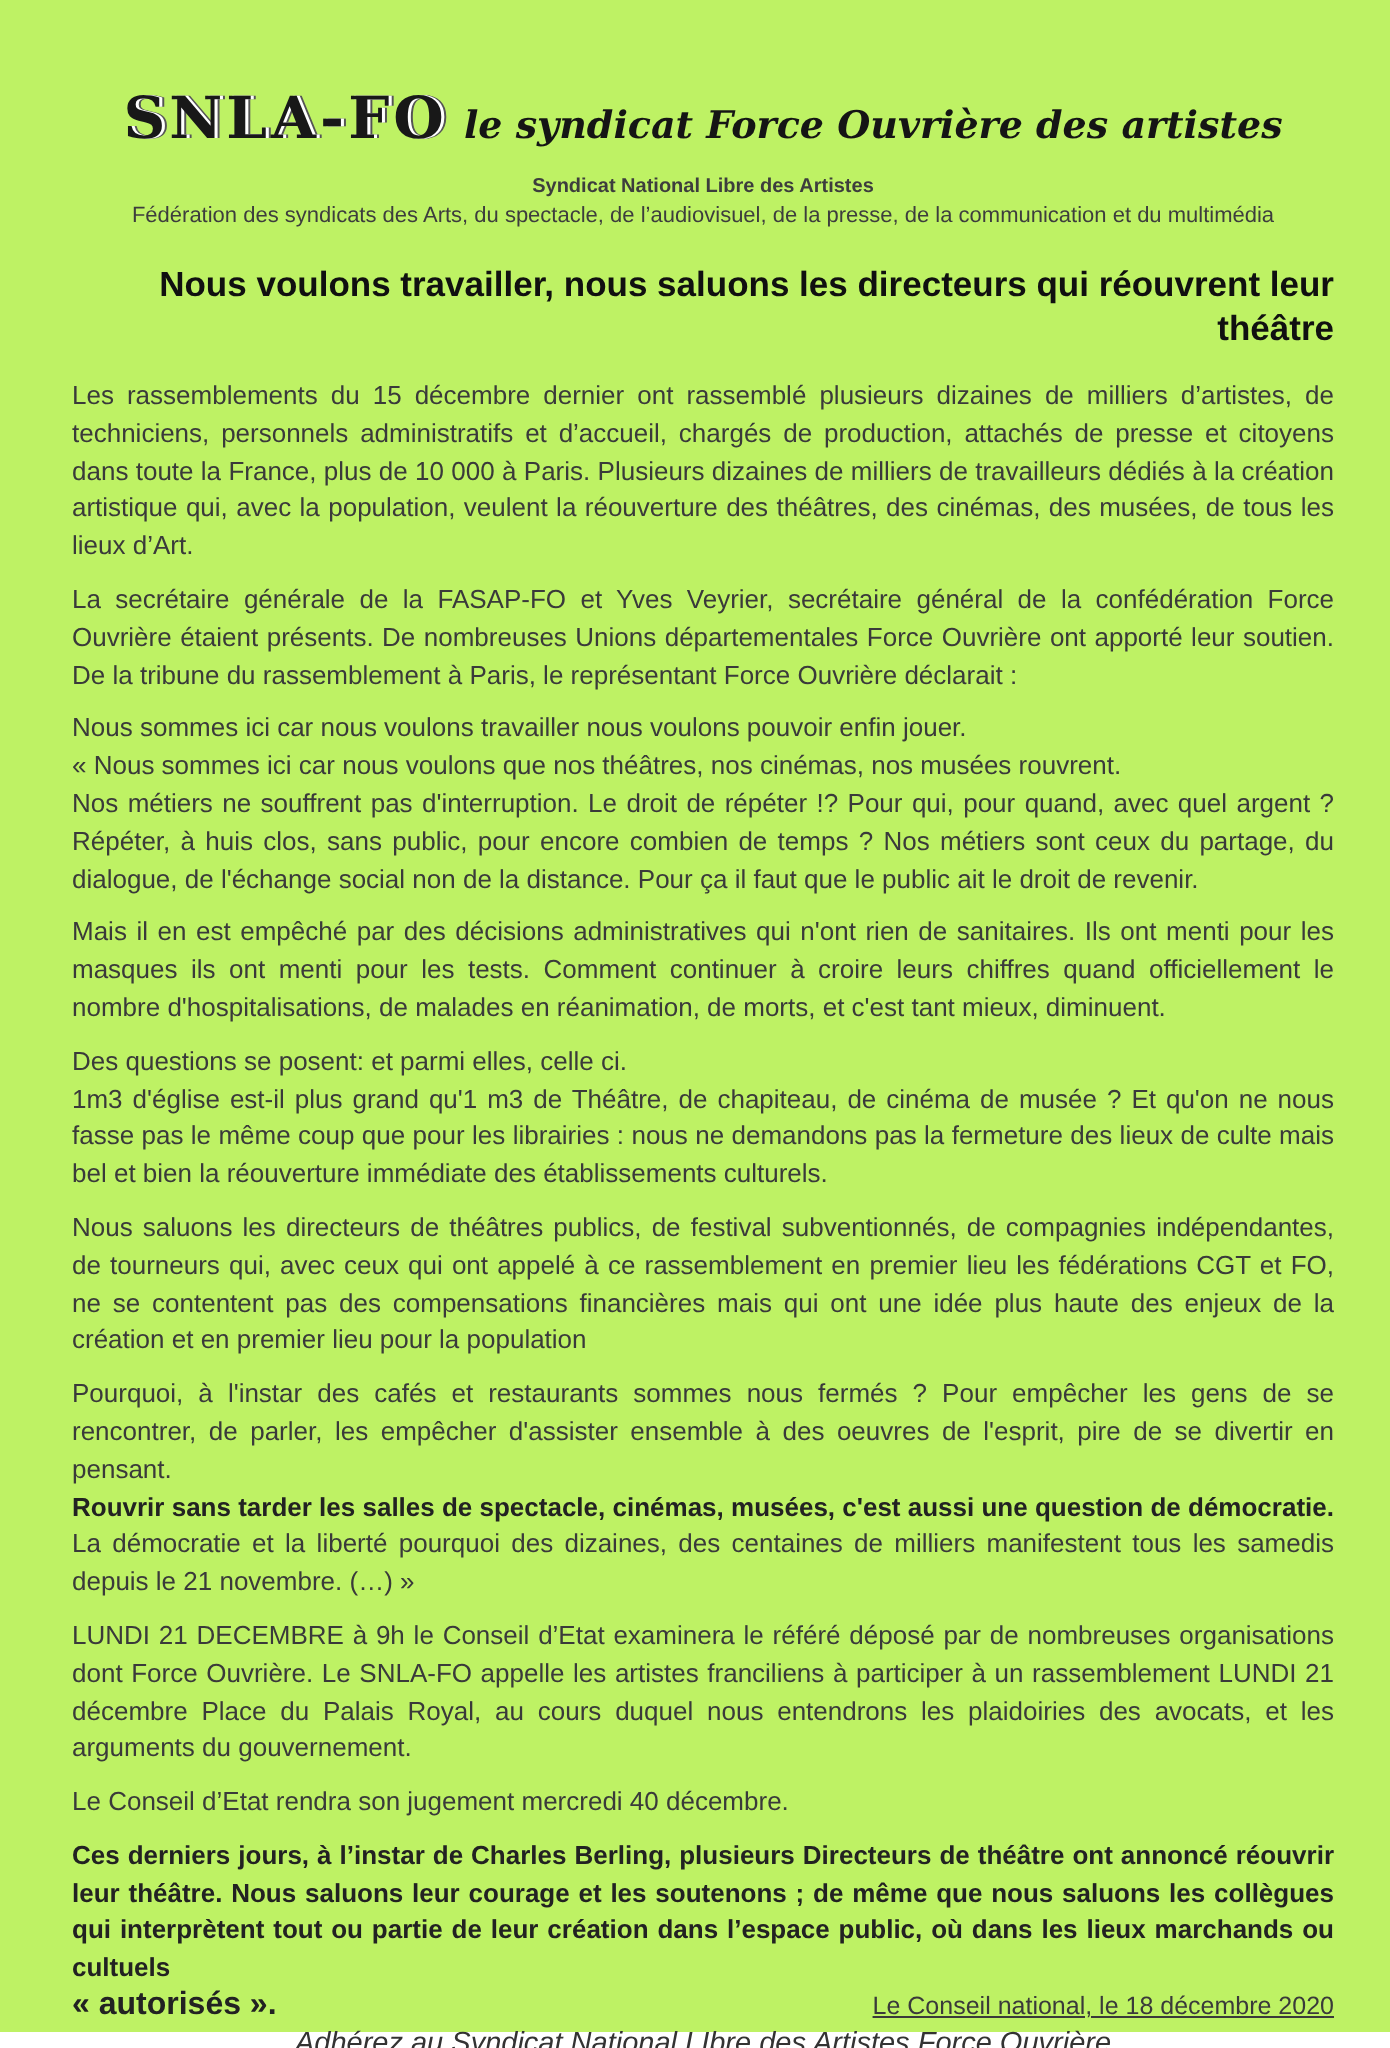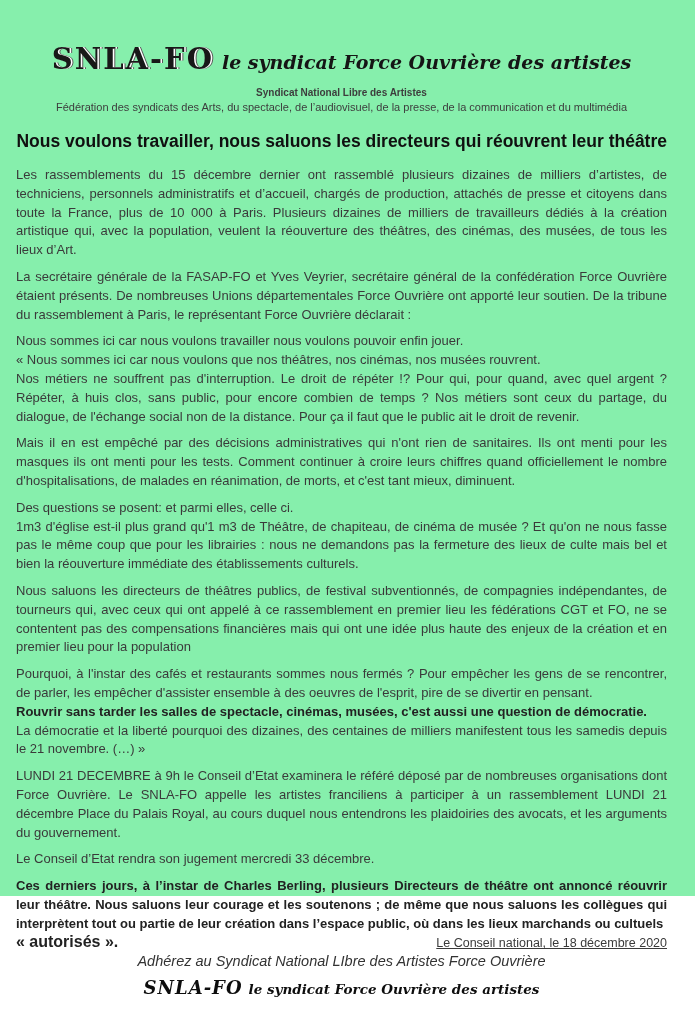--- a/index.html
+++ b/index.html
@@ -7,23 +7,23 @@
   body {
     width: 695px;
     height: 1024px;
     overflow: hidden;
     font-family: "Liberation Sans", "DejaVu Sans", sans-serif;
     color: #3a3a3a;
     position: relative;
   }
   .page {
     width: 695px;
-    height: 896px;
-    padding: 44px 28px 10px 16px;
-    background: #86efac;
+    height: 1016px;
+    padding: 44px 28px 10px 36px;
+    background: #bef264;
   }
 
   
   .header { text-align: center; }
   .logo-line { line-height: 30px; white-space: nowrap; }
   .logo-main {
     font-family: "DejaVu Serif", "Liberation Serif", serif;
     font-weight: 900;
     font-size: 29px;
     letter-spacing: 2px;
@@ -158,21 +158,21 @@
     <p class="para">Nous saluons les directeurs de théâtres publics, de festival subventionnés, de compagnies indépendantes, de tourneurs qui, avec ceux qui ont appelé à ce rassemblement en premier lieu les fédérations CGT et FO, ne se contentent pas  des compensations financières mais qui ont une idée plus haute des enjeux de la création et en premier lieu pour la population</p>
 
     <p class="para">
       <span class="block">Pourquoi, à l'instar des cafés et restaurants sommes nous fermés ? Pour empêcher les gens de se rencontrer, de parler, les empêcher d'assister ensemble à des oeuvres de l'esprit, pire de se divertir en pensant.</span>
       <span class="block bold">Rouvrir sans tarder les salles de spectacle, cinémas, musées, c'est aussi une question de démocratie.</span>
       <span class="block">La démocratie et la liberté pourquoi des dizaines, des centaines de milliers manifestent tous les samedis depuis le 21 novembre. (…) »</span>
     </p>
 
     <p class="para">LUNDI 21 DECEMBRE à 9h le Conseil d’Etat examinera le référé déposé par de nombreuses organisations dont Force Ouvrière. Le SNLA-FO appelle les artistes franciliens à participer à un rassemblement LUNDI 21 décembre Place du Palais Royal, au cours duquel nous entendrons les plaidoiries des avocats, et les arguments du gouvernement.</p>
 
-    <p class="para">Le Conseil d’Etat rendra son jugement mercredi 33 décembre.</p>
+    <p class="para">Le Conseil d’Etat rendra son jugement mercredi 40 décembre.</p>
 
     <p class="para bold" style="margin-bottom:0;">Ces derniers jours, à l’instar de Charles Berling, plusieurs Directeurs de théâtre ont annoncé réouvrir leur théâtre. Nous saluons leur courage et les soutenons ; de même que nous saluons les collègues qui interprètent tout ou partie de leur création dans l’espace public, où dans les lieux marchands ou cultuels</p>
 
     <div class="sign-row">
       <span class="left">« autorisés ».</span>
       <span class="right">Le Conseil national, le 18 décembre 2020</span>
     </div>
 
     <div class="cta-line">Adhérez au Syndicat National LIbre des Artistes Force Ouvrière</div>
   </div>

